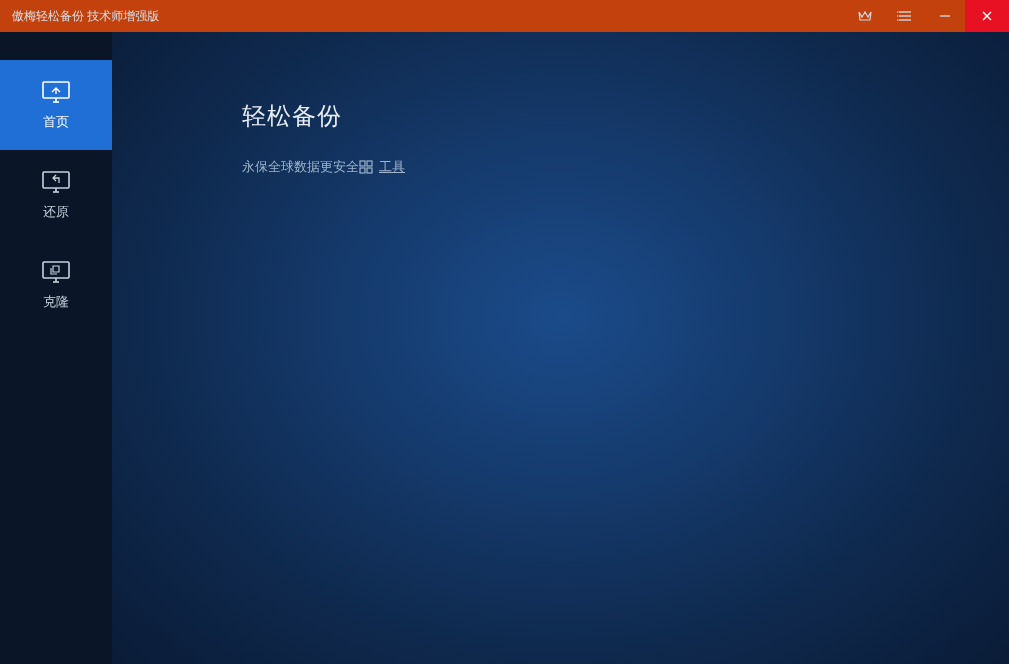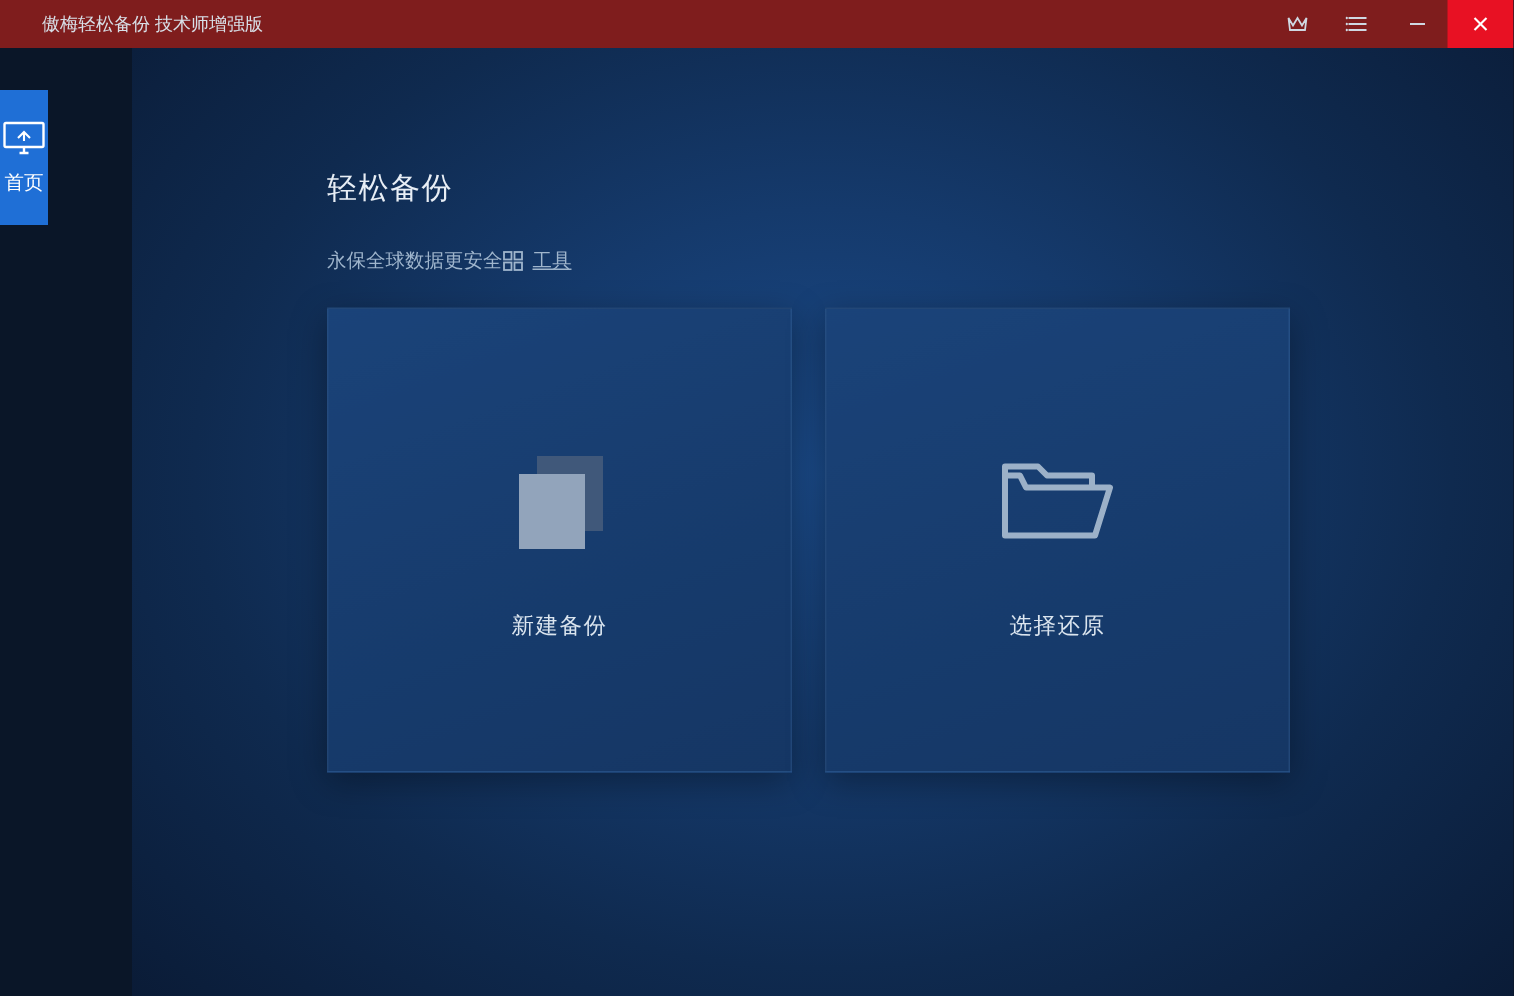--- a/index.html
+++ b/index.html
@@ -6,24 +6,24 @@
 body {
   width: 1009px;
   height: 664px;
   font-family: "Microsoft YaHei", "SimHei", sans-serif;
   background: #0a1628;
   overflow: hidden;
   color: #dfe6ee;
 }
 .titlebar {
   height: 32px;
-  background: #7f1d1d;
-  display: flex;
-  align-items: center;
-  padding-left: 28px;
+  background: #c2410c;
+  display: flex;
+  align-items: center;
+  padding-left: 12px;
   color: #d8e0e8;
   font-size: 12px;
 }
 .titlebar-spacer { flex: 1; }
 .titlebar-btn {
   width: 40px;
   height: 32px;
   display: flex;
   align-items: center;
   justify-content: center;
@@ -32,24 +32,24 @@
 }
 .titlebar-btn.close { background: #e81123; color: #fff; width: 44px; }
 .titlebar-btn svg { display: block; }
 
 .main-wrap {
   display: flex;
   height: calc(664px - 32px);
 }
 
 .sidebar {
-  width: 88px;
+  width: 112px;
   background: #0a1628;
   display: flex;
-  flex-direction: row;
+  flex-direction: column;
   padding-top: 28px;
 }
 .sidebar-item {
   display: flex;
   flex-direction: column;
   align-items: center;
   justify-content: center;
   gap: 8px;
   height: 90px;
   color: #c8d2dc;
@@ -69,26 +69,25 @@
 }
 
 .content {
   flex: 1;
   background: radial-gradient(ellipse 70% 80% at 50% 45%, #1b4b8a 0%, #153a6c 35%, #0f2a4f 65%, #0a1b36 100%);
   position: relative;
   padding: 68px 90px 40px 130px;
 }
 
 .heading {
-  font-size: 20px;
+  font-size: 24px;
   font-weight: 300;
   color: #e8eef5;
   letter-spacing: 1px;
   margin-bottom: 26px;
-  margin-top: 12px;
 }
 .subline {
   display: flex;
   align-items: center;
   font-size: 13px;
   color: #9fb5cc;
   margin-bottom: 22px;
   padding-right: 10px;
 }
 .tools-link {
@@ -172,54 +171,55 @@
           <rect x="2" y="2" width="26" height="16" rx="1"></rect>
           <path d="M11 12 L15 8 L19 12 M15 8 L15 14" stroke-width="1.4"></path>
           <line x1="12" y1="22" x2="18" y2="22"></line>
           <line x1="15" y1="18" x2="15" y2="22"></line>
         </svg>
       </div>
       <span>首页</span>
     </div>
 
 
-
+    <div class="sidebar-item">
+      <div class="icon-holder">
+        <svg width="30" height="24" viewBox="0 0 30 24" fill="none" stroke="currentColor" stroke-width="1.6">
+          <rect x="2" y="2" width="26" height="16" rx="1"></rect>
+          <path d="M18 13 L18 8 L12 8 M15 5 L12 8 L15 11" stroke-width="1.3"></path>
+          <line x1="12" y1="22" x2="18" y2="22"></line>
+          <line x1="15" y1="18" x2="15" y2="22"></line>
+        </svg>
+      </div>
+      <span>还原</span>
+    </div>
+
+    <div class="sidebar-item">
+      <div class="icon-holder">
+        <svg width="30" height="24" viewBox="0 0 30 24" fill="none" stroke="currentColor" stroke-width="1.6">
+          <rect x="2" y="2" width="26" height="16" rx="1"></rect>
+          <path d="M12 6 L18 6 L18 12 L12 12 Z M10 8 L10 14 L16 14" stroke-width="1.2"></path>
+          <line x1="12" y1="22" x2="18" y2="22"></line>
+          <line x1="15" y1="18" x2="15" y2="22"></line>
+        </svg>
+      </div>
+      <span>克隆</span>
+    </div>
 
   </div>
 
   <div class="content">
     <div class="heading">轻松备份</div>
     <div class="subline">
       <span>永保全球数据更安全</span>
       <div class="tools-link">
         <svg width="14" height="14" viewBox="0 0 14 14" fill="none" stroke="currentColor" stroke-width="1.2">
           <rect x="1" y="1" width="5" height="5"></rect>
           <rect x="8" y="1" width="5" height="5"></rect>
           <rect x="1" y="8" width="5" height="5"></rect>
           <rect x="8" y="8" width="5" height="5"></rect>
         </svg>
         <span>工具</span>
       </div>
     </div>
 
-    <div class="cards">
-      <div class="card">
-        <div class="card-icon">
-          <svg width="86" height="80" viewBox="0 0 86 80">
-            <rect x="28" y="10" width="44" height="50" fill="#40587a"></rect>
-            <rect x="16" y="22" width="44" height="50" fill="#92a4bb"></rect>
-          </svg>
-        </div>
-        <div class="card-label">新建备份</div>
-      </div>
-
-      <div class="card">
-        <div class="card-icon">
-          <svg width="86" height="70" viewBox="0 0 86 70" fill="none" stroke="#9cb1c8" stroke-width="4" stroke-linejoin="round">
-            <path d="M8 18 L8 58 L68 58 L78 26 L22 26 L18 18 Z"></path>
-            <path d="M8 18 L8 12 L30 12 L36 18 L66 18 L66 26"></path>
-          </svg>
-        </div>
-        <div class="card-label">选择还原</div>
-      </div>
-    </div>
   </div>
 </div>
 
 </body></html>

